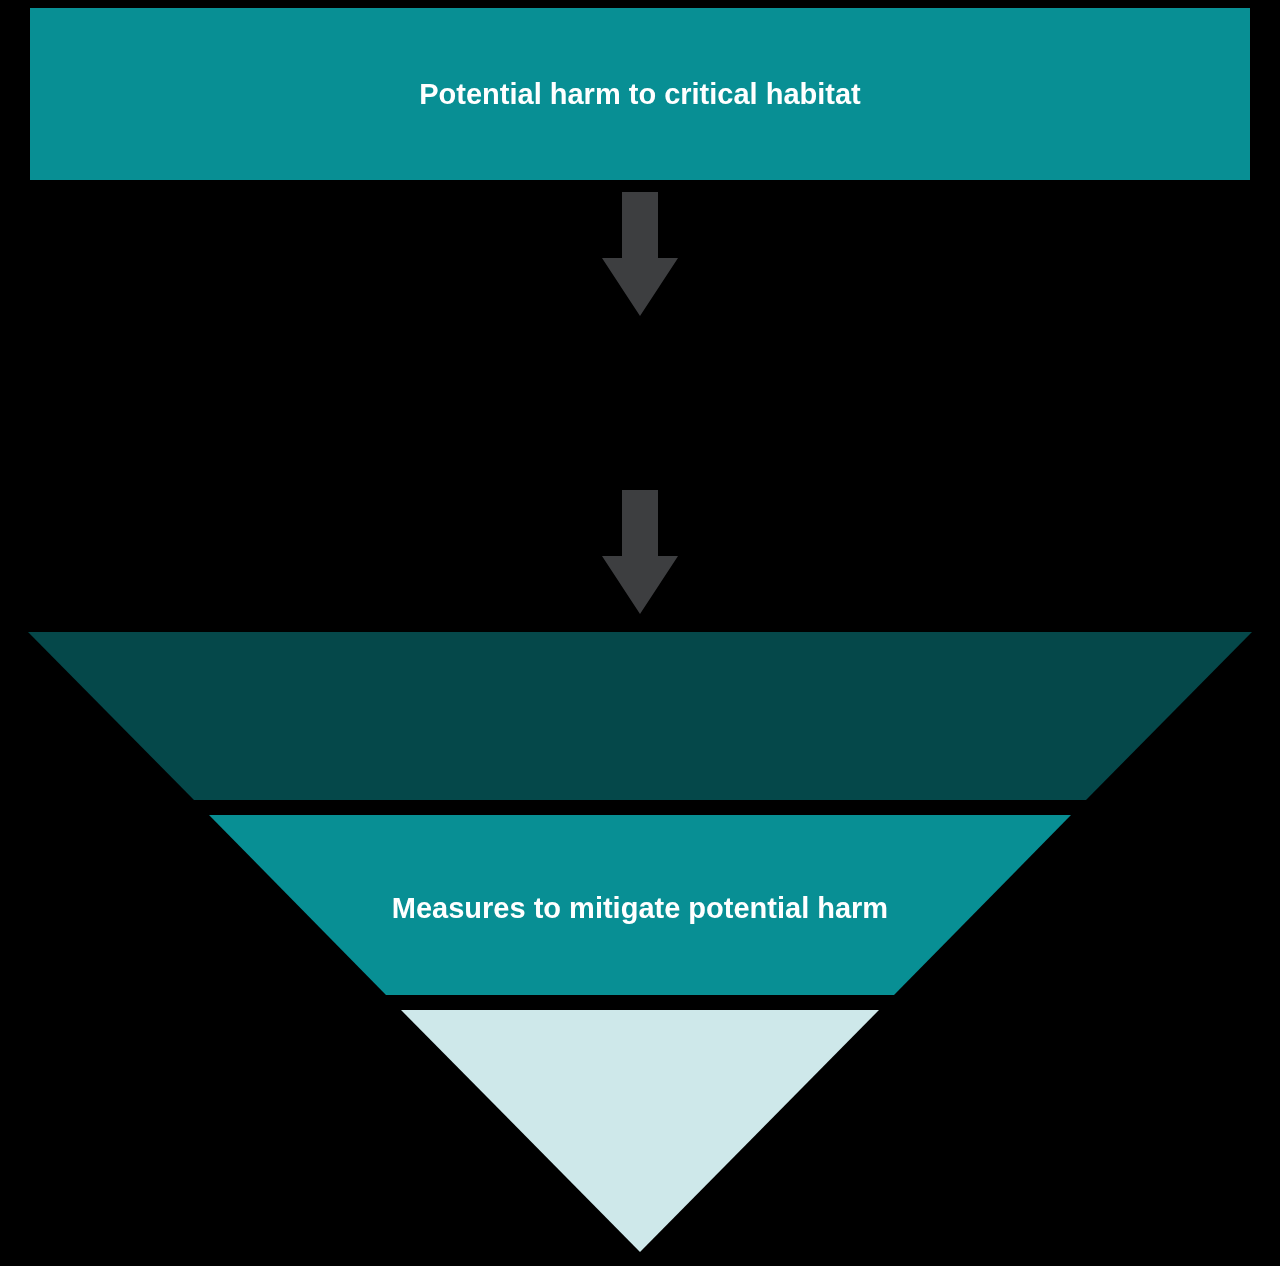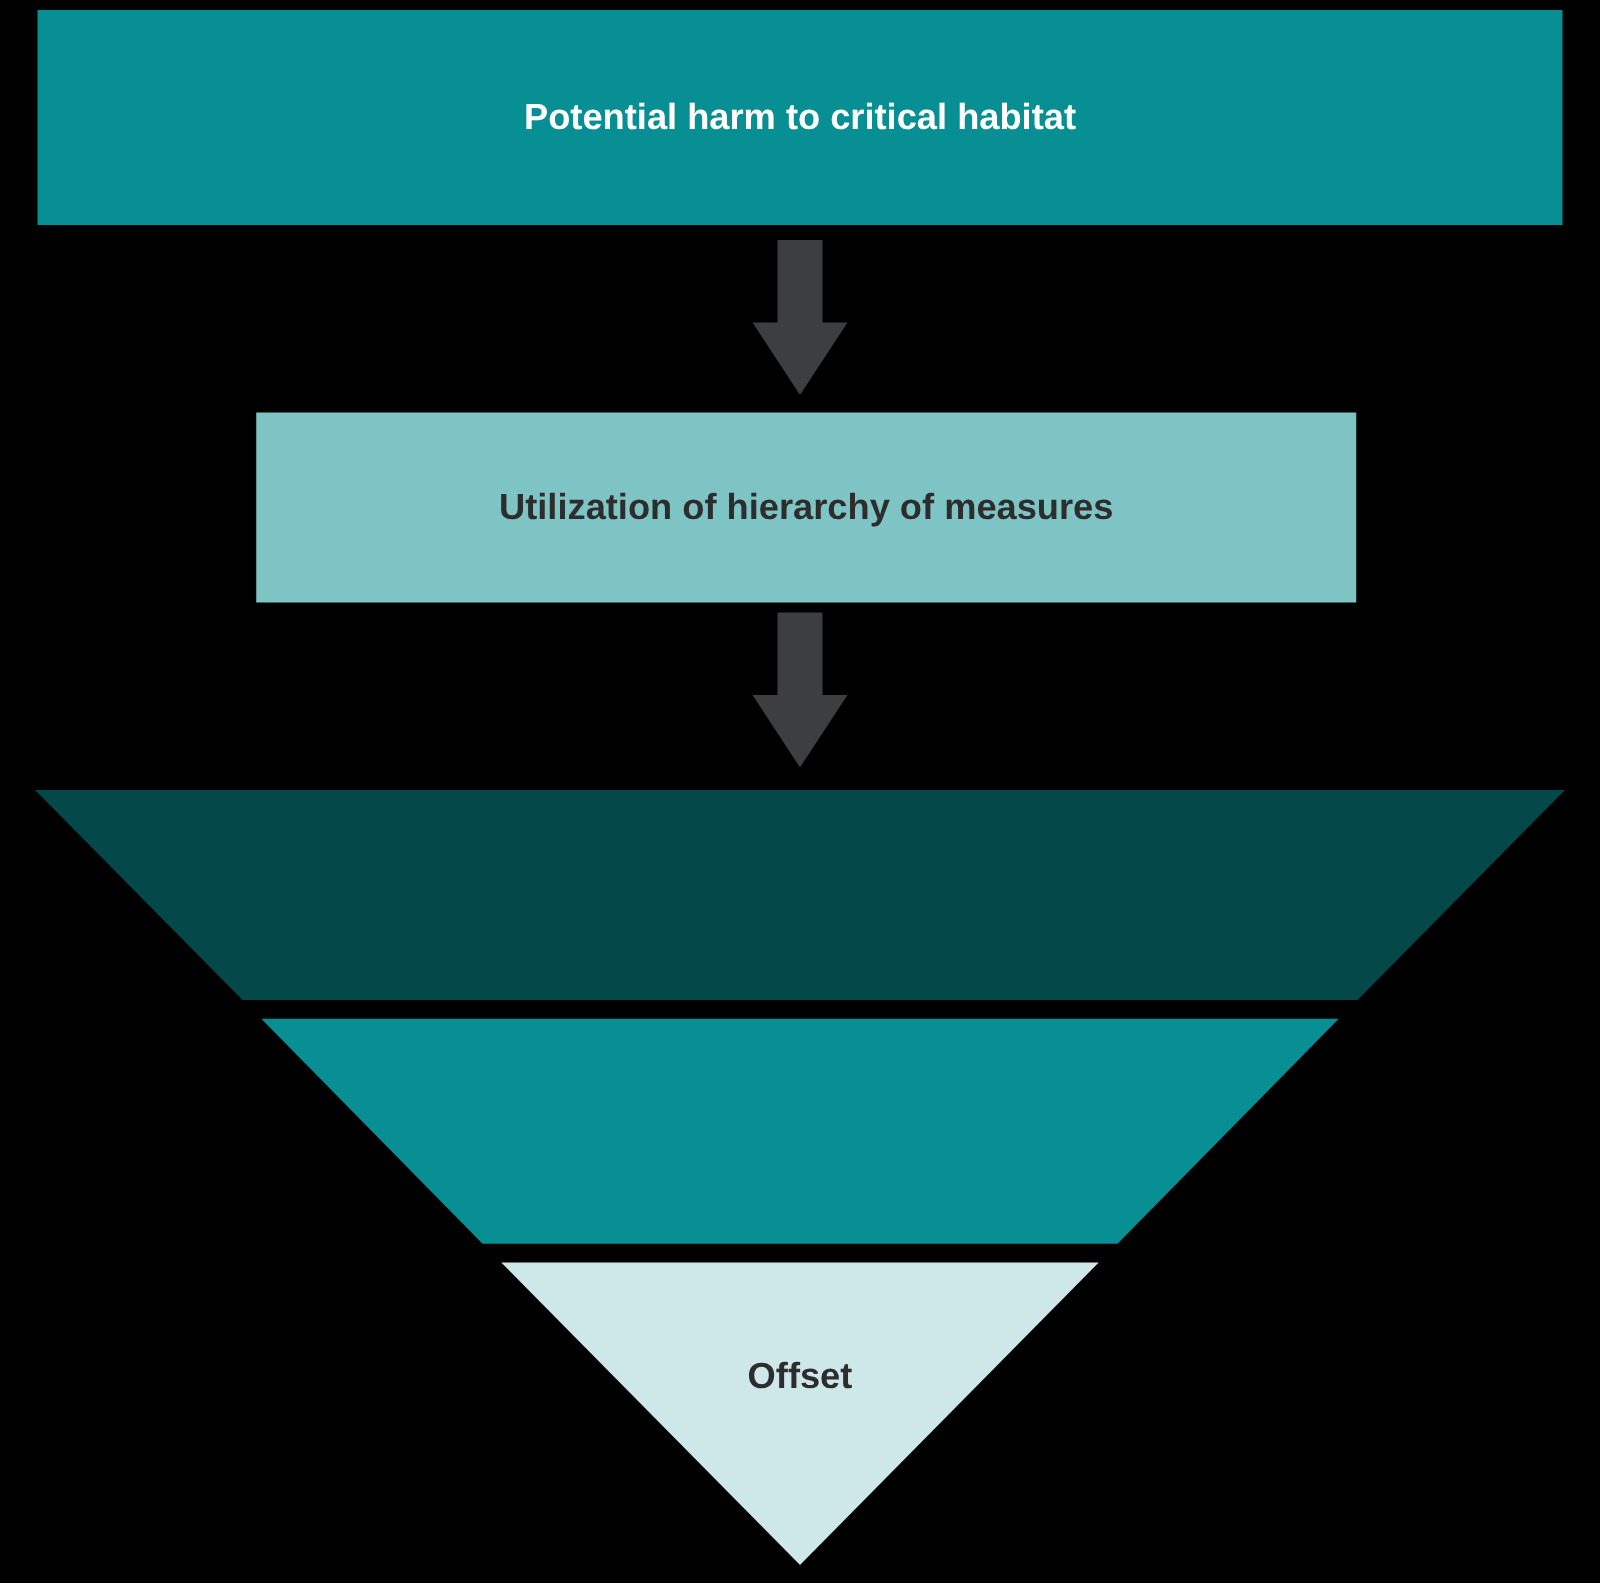--- a/index.html
+++ b/index.html
@@ -82,23 +82,20 @@
 
     <polygon class="band-mitigate" points="209,815 1071,815 894,995 386,995"></polygon>
 
     <polygon class="band-offset" points="401,1010 879,1010 640,1252"></polygon>
   </svg>
 
   <div class="bar bar-top">
     <span class="label label-light">Potential harm to critical habitat</span>
   </div>
 
-  <div class="bar bar-middle">
-    <span class="label label-dark">Utilization of hierarchy of measures</span>
+
+
+  <div class="funnel-label funnel-label-mitigate">
+    <span class="label label-light">Measures to mitigate potential harm</span>
   </div>
 
-
-
-  <div class="funnel-label funnel-label-offset">
-    <span class="label label-dark">Offset</span>
-  </div>
 
 </div>
 
 </body></html>

